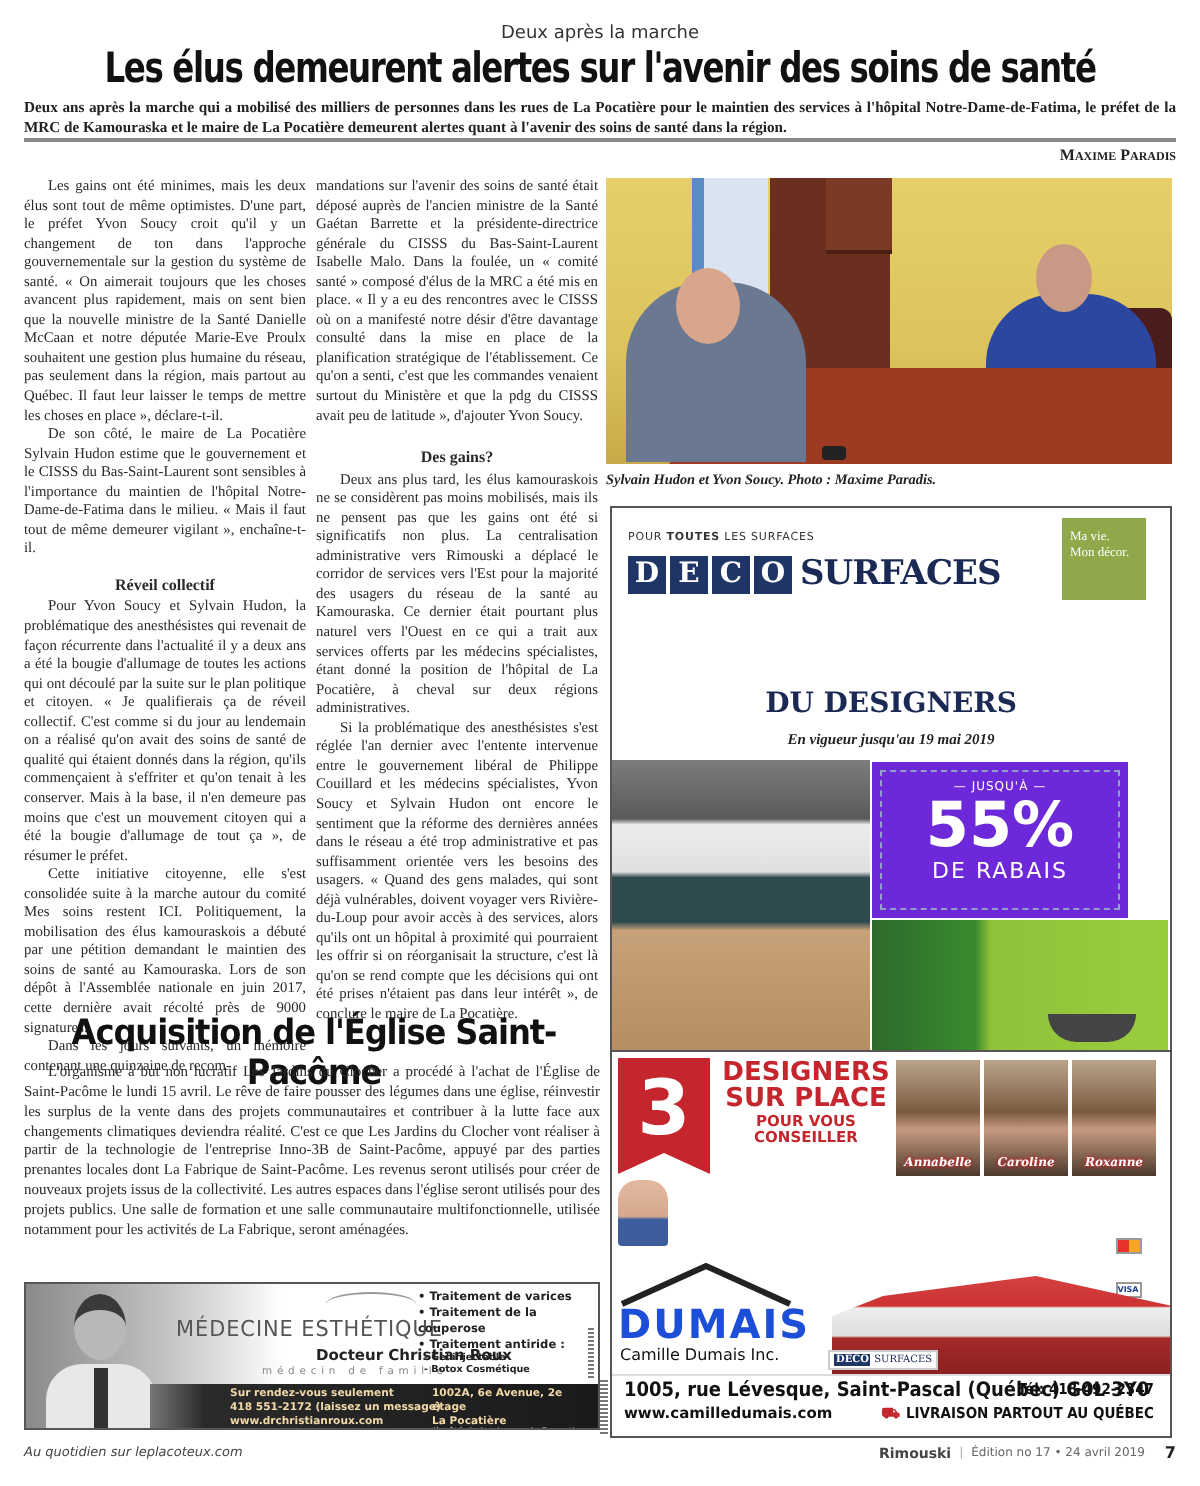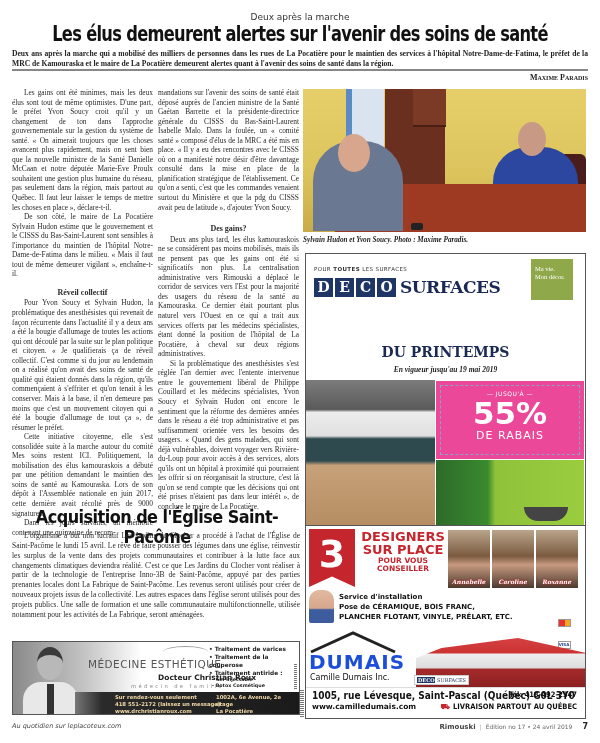--- a/index.html
+++ b/index.html
@@ -51,21 +51,21 @@
   .ad-deco .mavie { position: absolute; top: 5px; right: 12px; width: 42px; height: 41px; background: #8fa84a; color: #fff;
     font-family: "Liberation Serif", serif; font-size: 6.5px; line-height: 7.5px; padding: 6px 4px; }
   .ad-deco .soldes { position: absolute; top: 50px; left: 0; width: 279px; text-align: center; font-family: "DejaVu Serif", serif;
     font-weight: bold; font-size: 37px; color: #1b2a55; letter-spacing: 1px; line-height: 40px; }
   .ad-deco .printemps { position: absolute; top: 90px; left: 0; width: 279px; text-align: center; font-family: "DejaVu Serif", serif;
     font-weight: bold; font-size: 14px; color: #1b2a55; }
   .ad-deco .vigueur { position: absolute; top: 111px; left: 0; width: 279px; text-align: center; font-family: "Liberation Serif", serif;
     font-style: italic; font-weight: bold; font-size: 7.5px; color: #222; }
   .ad-deco .kitchen { position: absolute; top: 126px; left: 0; width: 129px; height: 147px;
     background: linear-gradient(180deg, #7c7c7c 0%, #5a5a5a 20%, #ececec 22%, #e0e0e0 38%, #2f4a4e 40%, #2f4a4e 55%, #c7a179 58%, #b68d62 100%); }
-  .ad-deco .rabais { position: absolute; top: 127px; left: 130px; width: 148px; height: 78px; background: #ec4899; color: #fff; text-align: center; }
+  .ad-deco .rabais { position: absolute; top: 127px; left: 130px; width: 128px; height: 78px; background: #6d28d9; color: #fff; text-align: center; }
   .ad-deco .rabais .inner { position: absolute; top: 4px; left: 4px; right: 4px; bottom: 4px; border: 1px dashed #8fa0c8; }
   .ad-deco .rabais .jusqu { margin-top: 4px; font-family: "DejaVu Sans", sans-serif; font-size: 6px; letter-spacing: 0.5px; }
   .ad-deco .rabais .pct { font-family: "DejaVu Sans", sans-serif; font-weight: bold; font-size: 31px; line-height: 32px; }
   .ad-deco .rabais .de { font-family: "DejaVu Sans", sans-serif; font-size: 11px; letter-spacing: 1px; }
   .ad-deco .bath { position: absolute; top: 206px; left: 130px; width: 148px; height: 67px;
     background: linear-gradient(90deg, #2d6a2a 0%, #3a8a2f 35%, #8fc23a 40%, #9acd3e 100%); }
   .ad-deco .bath .sink { position: absolute; bottom: 6px; right: 16px; width: 44px; height: 14px; background: #444; border-radius: 0 0 20px 20px; }
 
   
   .ad-dumais { position: absolute; top: 526px; left: 305px; width: 281px; height: 193px; border: 1px solid #555; border-top: none; background: #fff; overflow: hidden; }
@@ -180,21 +180,21 @@
     <span class="letter">D</span>
     <span class="letter">E</span>
     <span class="letter">C</span>
     <span class="letter">O</span>
     <span class="surf">SURFACES</span>
   </div>
   <div class="mavie">
     <div>Ma vie.</div>
     <div>Mon décor.</div>
   </div>
-  <div class="printemps">DU PRINTEMPS</div>
+  <div class="printemps">DU DESIGNERS</div>
   <div class="vigueur">En vigueur jusqu'au 19 mai 2019</div>
   <div class="kitchen"></div>
   <div class="rabais">
     <div class="inner">
       <div class="jusqu">— JUSQU'À —</div>
       <div class="pct">55%</div>
       <div class="de">DE RABAIS</div>
     </div>
   </div>
   <div class="bath">
@@ -215,25 +215,20 @@
   <div class="portrait p1">
       <span class="nm">Annabelle</span>
     </div>
   <div class="portrait p2">
       <span class="nm">Caroline</span>
     </div>
   <div class="portrait p3">
       <span class="nm">Roxanne</span>
     </div>
   <div class="installer"></div>
-  <div class="service">
-    <div>Service d'installation</div>
-    <div>Pose de CÉRAMIQUE, BOIS FRANC,</div>
-    <div>PLANCHER FLOTANT, VINYLE, PRÉLART, ETC.</div>
-  </div>
   <div class="pay">
     <span class="card mc"></span>
     <span class="card">VISA</span>
     <div class="accord">Accord D</div>
   </div>
   <svg class="roof" viewBox="0 0 88 24">
       <polyline points="2,22 44,3 86,22" fill="none" stroke="#222" stroke-width="3"></polyline>
     </svg>
   <div class="dumais-word">DUMAIS</div>
   <div class="camille">Camille Dumais Inc.</div>

